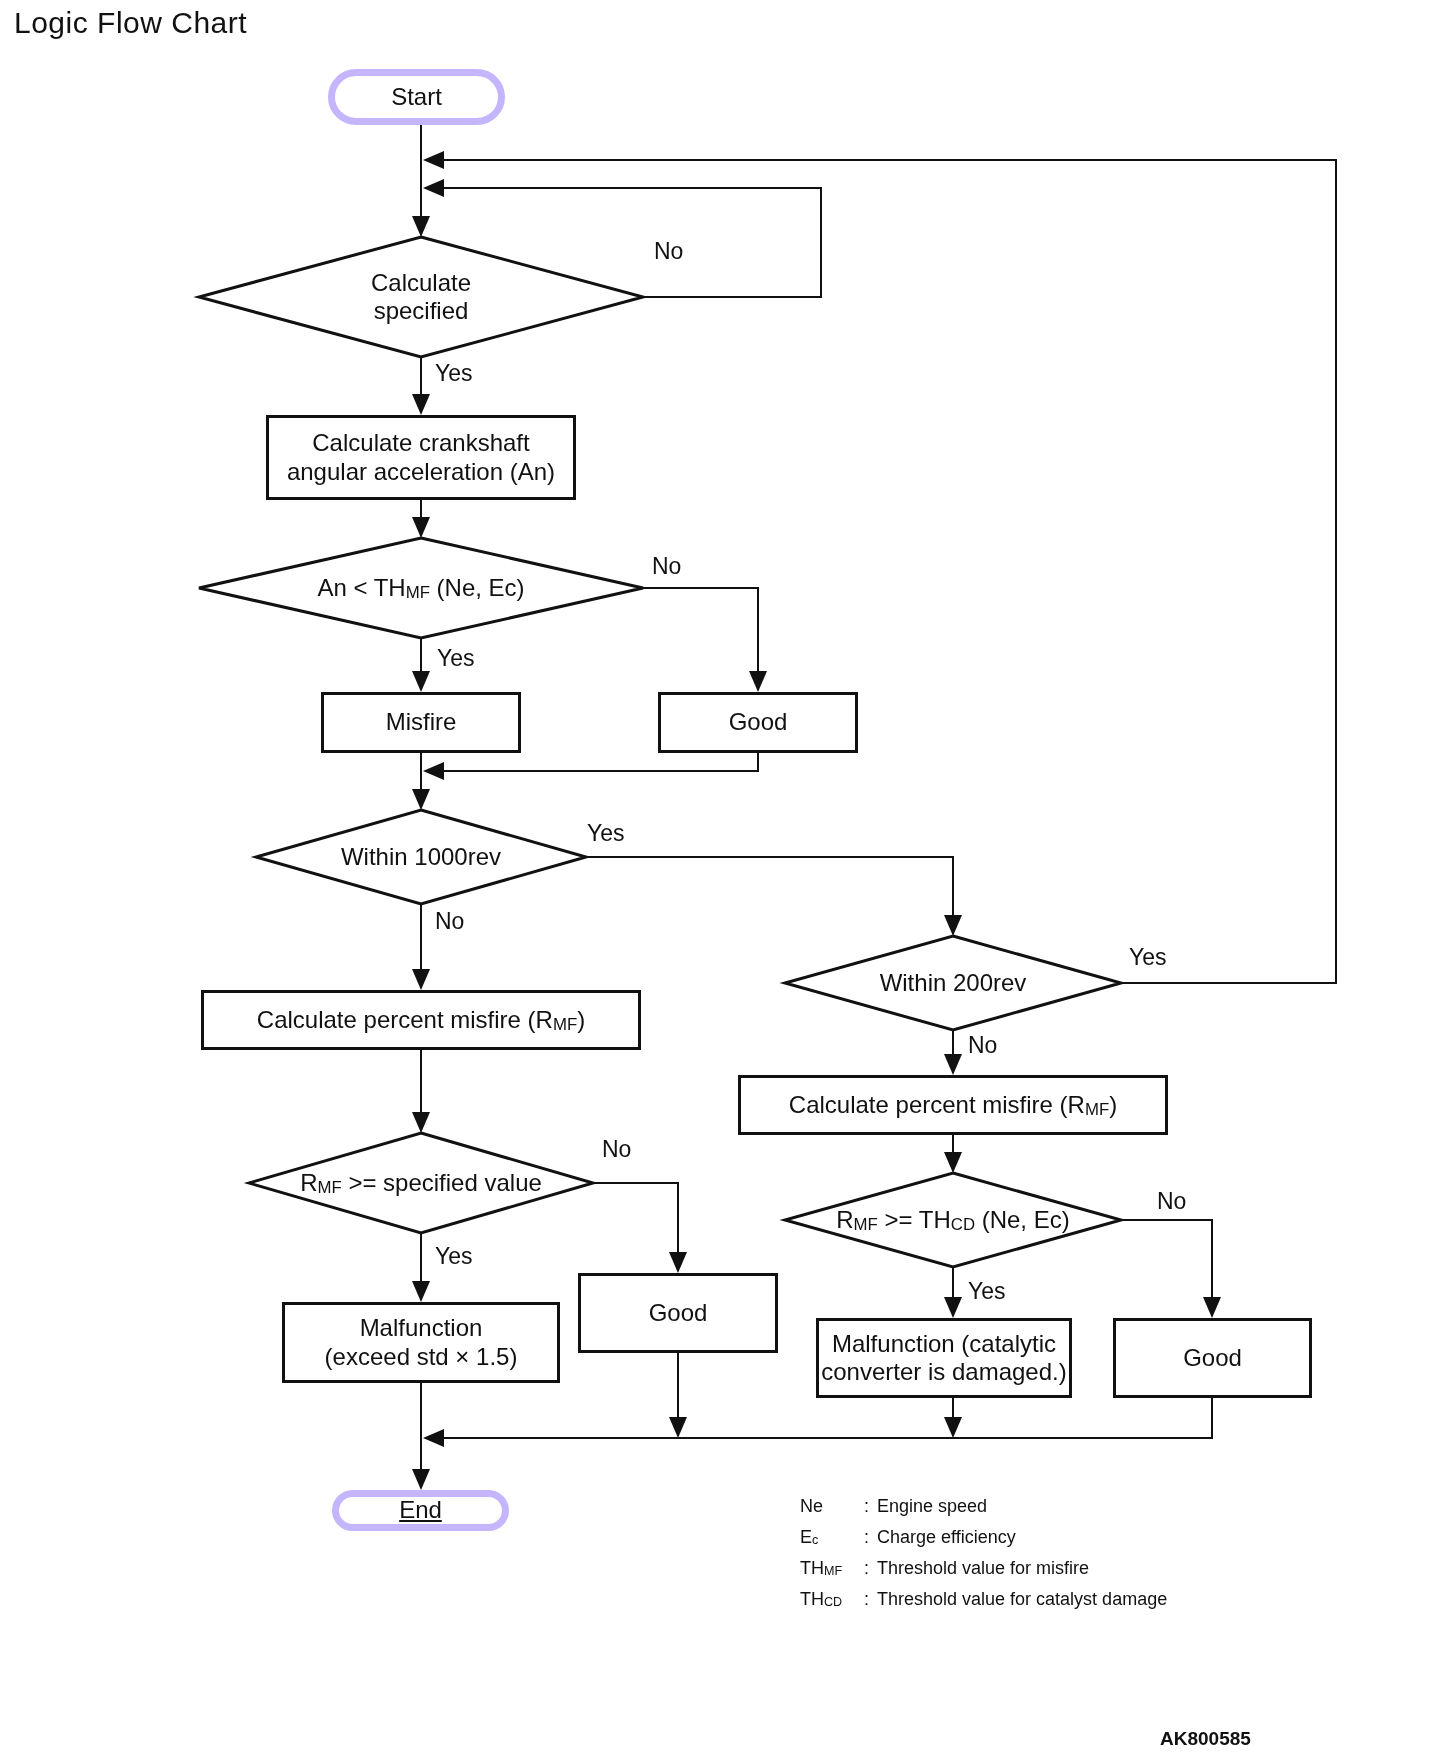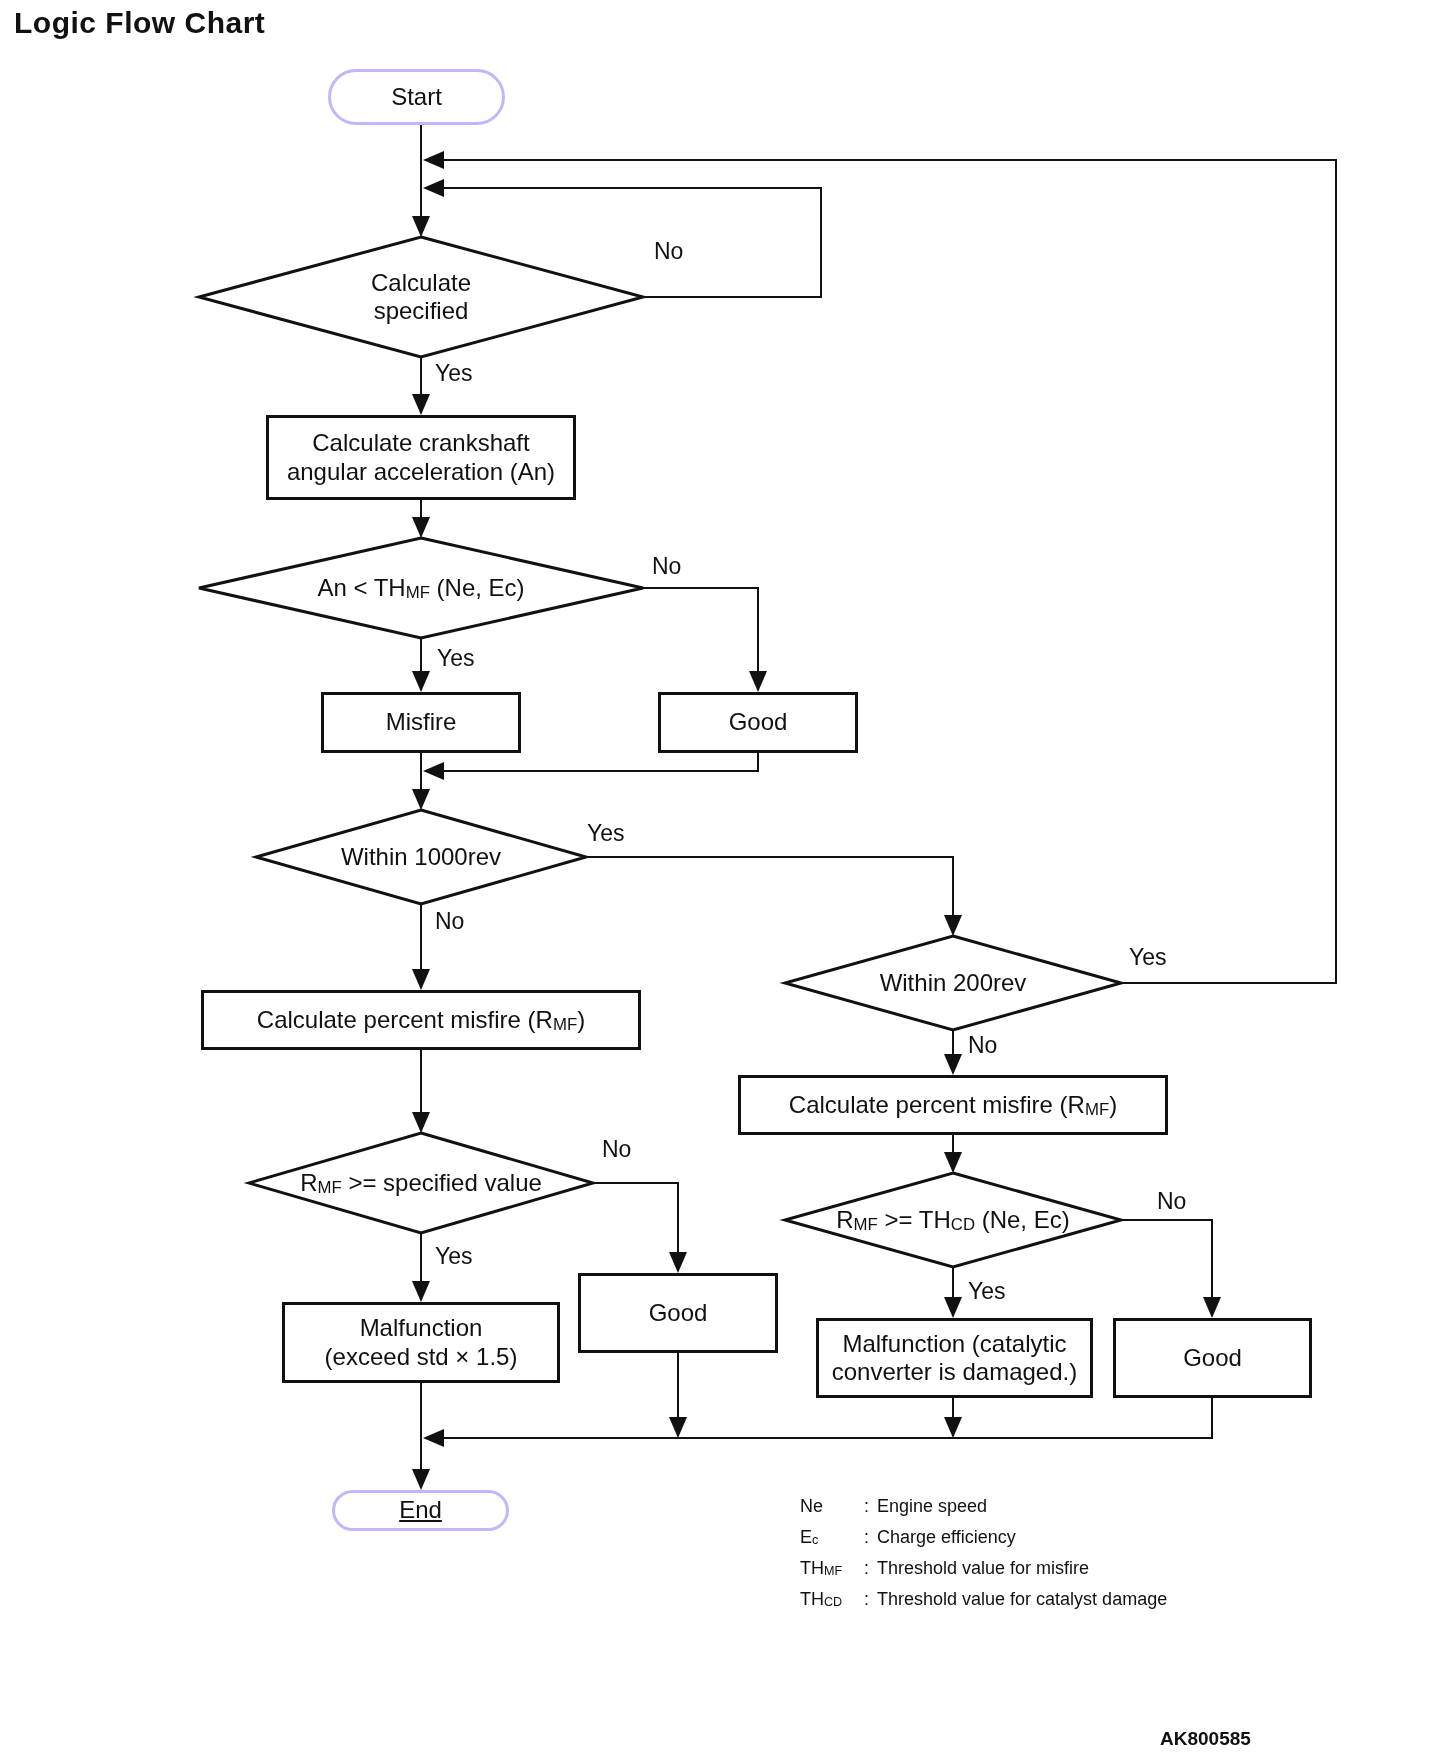--- a/index.html
+++ b/index.html
@@ -5,28 +5,28 @@
   html,body{margin:0;padding:0;background:#fff;}
   #stage{
     position:relative;width:1456px;height:1762px;background:#ffffff;
     font-family:"Liberation Sans", sans-serif;color:#111;overflow:hidden;
   }
   #connectors{position:absolute;left:0;top:0;}
   .edge{stroke:#111;stroke-width:2;fill:none;}
   .diamond{stroke:#111;stroke-width:3;fill:#ffffff;}
   .arrowhead{fill:#111;stroke:none;}
   .page-title{
-    position:absolute;left:14px;top:6px;font-size:30px;font-weight:bold;
+    position:absolute;left:14px;top:6px;font-size:30px;font-weight:normal;
     letter-spacing:0.5px;
   }
   .node{position:absolute;box-sizing:border-box;display:flex;align-items:center;
     justify-content:center;text-align:center;font-size:24px;line-height:1.17;
     background:#fff;}
   .process{border:3px solid #111;}
-  .terminal{border:3px solid #c4b5fd;border-radius:28px;text-align:center;}
+  .terminal{border:7px solid #c4b5fd;border-radius:28px;text-align:center;}
   .diamond-label{position:absolute;display:flex;align-items:center;justify-content:center;
     text-align:center;font-size:24px;line-height:1.17;background:transparent;}
   .edge-label{position:absolute;font-size:23px;background:#fff;padding:0 2px;}
   sub{font-size:0.70em;vertical-align:baseline;position:relative;top:0.10em;line-height:0;}
   .legend{position:absolute;left:800px;top:1496px;font-size:18px;}
   .legend-row{display:flex;align-items:baseline;height:31px;}
   .legend-term{display:inline-block;width:64px;}
   .legend-colon{display:inline-block;margin-right:8px;}
   .doc-code{position:absolute;left:1160px;top:1728px;font-size:19px;font-weight:bold;}
 </style>
@@ -142,21 +142,21 @@
         <div>Malfunction</div>
         <div>(exceed std × 1.5)</div>
       </div>
   </div>
   <div class="node process" style="left:578px;top:1273px;width:200px;height:80px;">
     <span>Good</span>
   </div>
   <div class="node process" style="left:738px;top:1075px;width:430px;height:60px;">
     <div><span>Calculate percent misfire (R</span><sub>MF</sub><span>)</span></div>
   </div>
-  <div class="node process" style="left:816px;top:1318px;width:277px;height:80px;">
+  <div class="node process" style="left:816px;top:1318px;width:256px;height:80px;">
     <div>
         <div>Malfunction (catalytic</div>
         <div>converter is damaged.)</div>
       </div>
   </div>
   <div class="node process" style="left:1113px;top:1318px;width:199px;height:80px;">
     <span>Good</span>
   </div>
 
   <div class="edge-label" style="left:652px;top:238px;">No</div>

